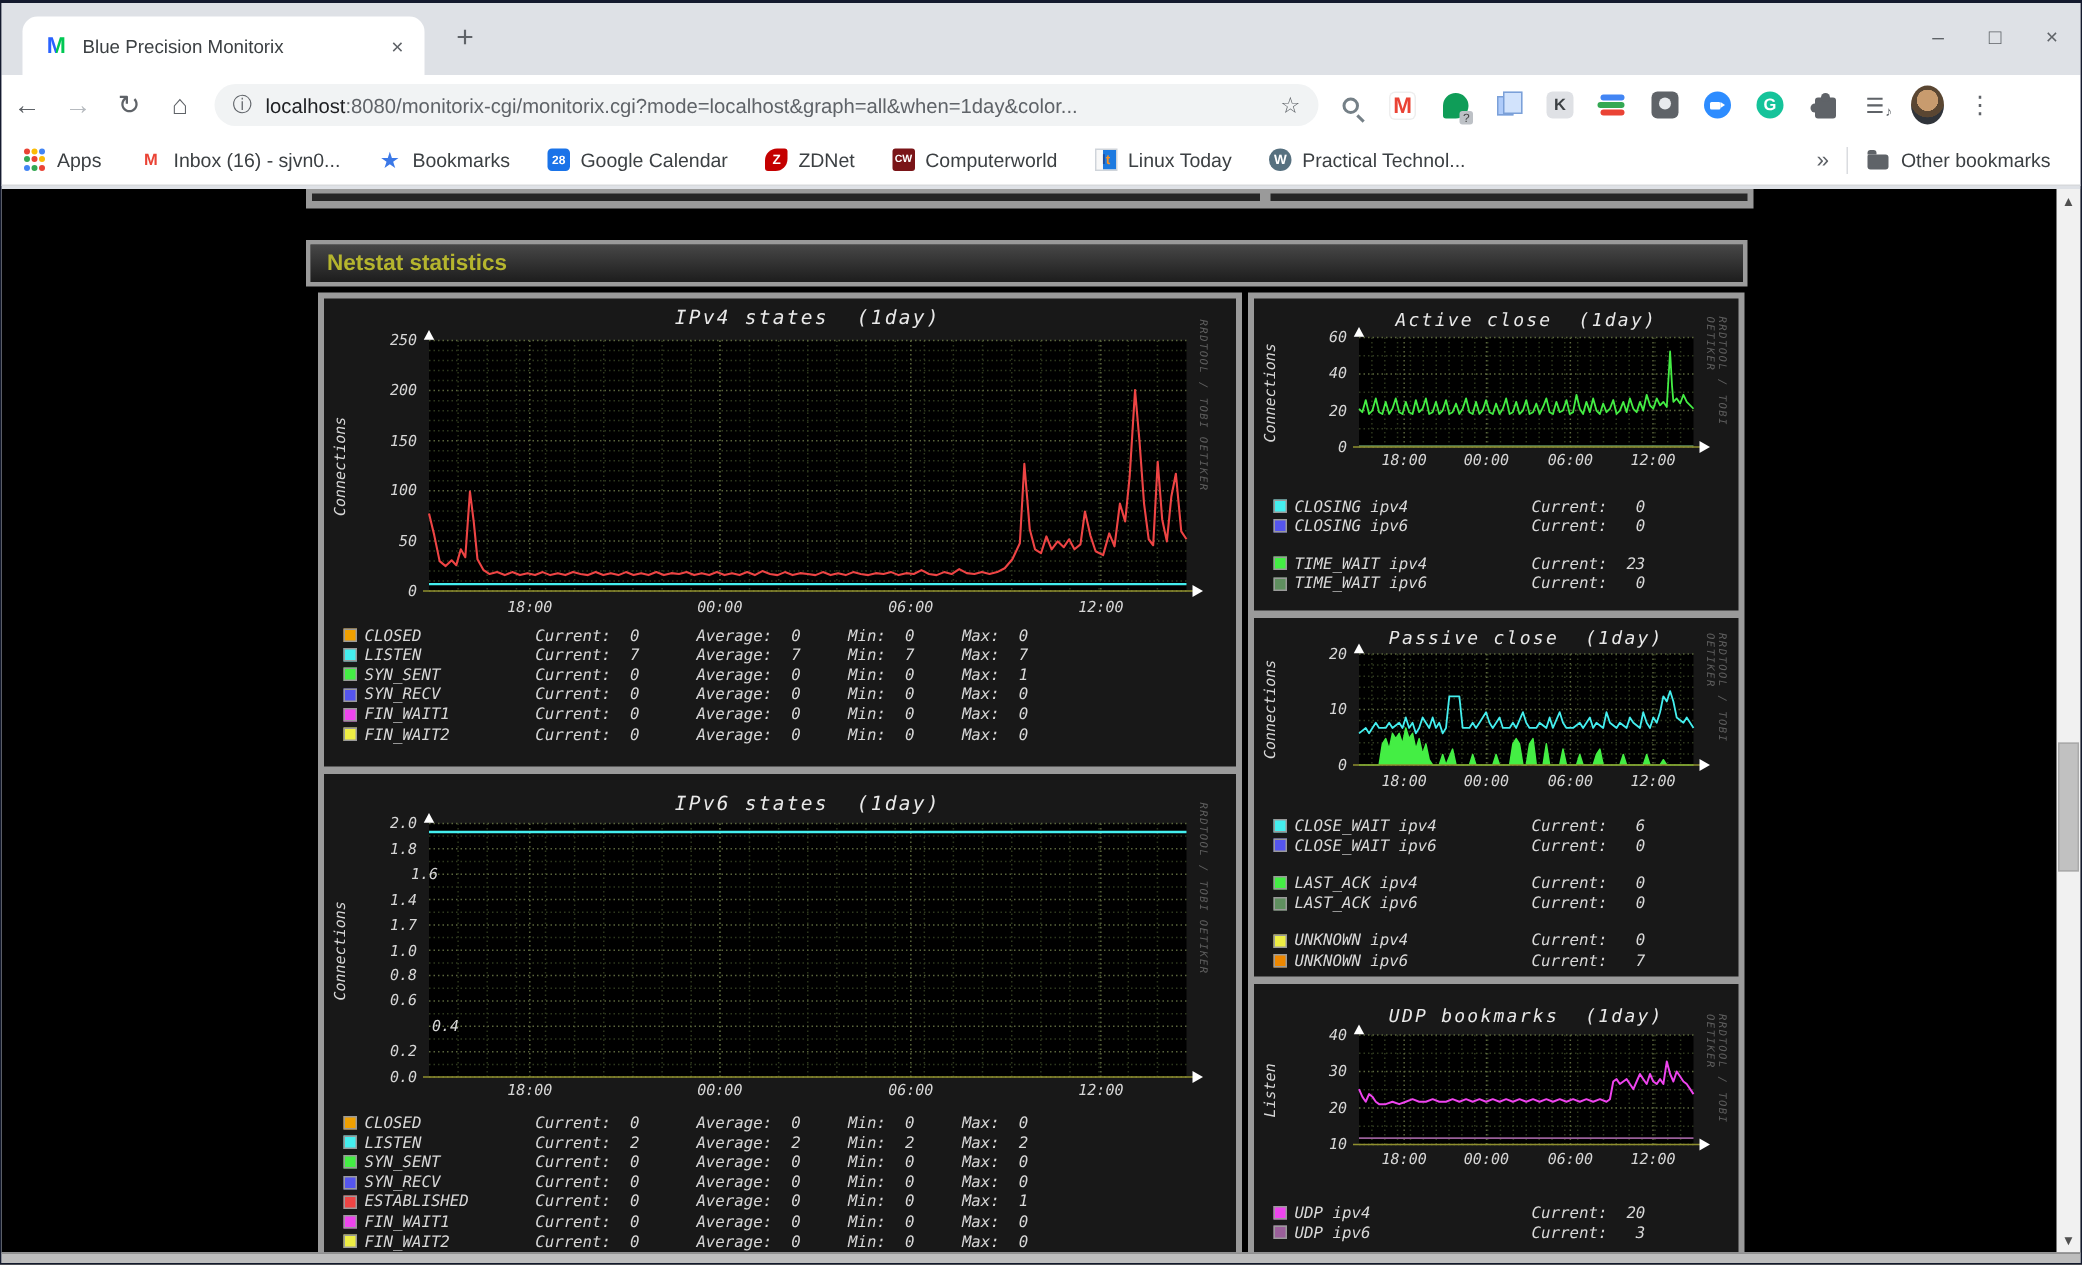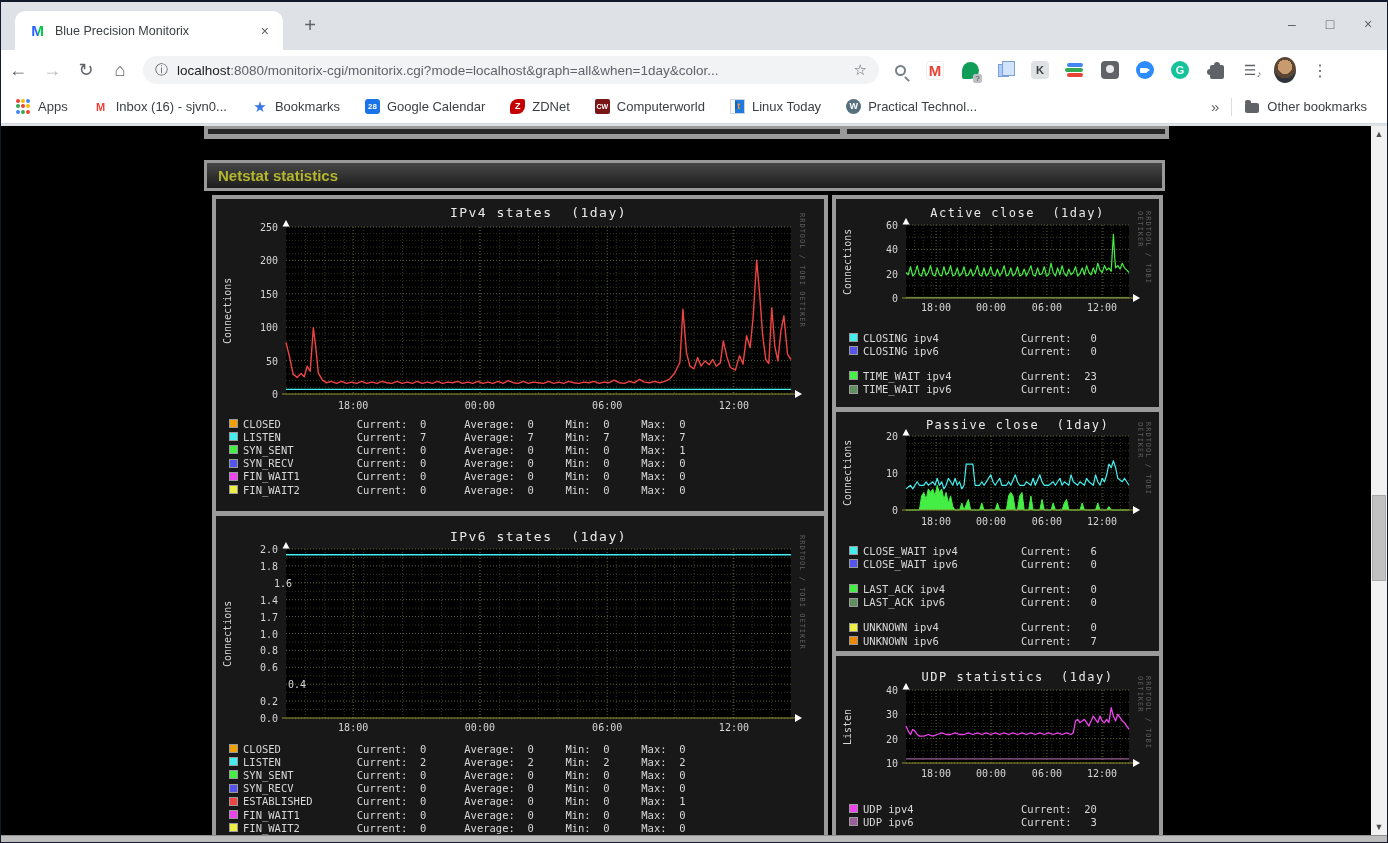--- a/index.html
+++ b/index.html
@@ -84,21 +84,21 @@
   
   .page { position:absolute; left:0; right:0; top:124px; bottom:7px; background:#000; overflow:hidden; }
   .prevstrip { position:absolute; left:203px; top:0; width:965px; height:13px; background:#9a9a9a; }
   .prevstrip i { position:absolute; top:3px; height:5px; background:#262626; display:block; }
   .secthdr {
     position:absolute; left:203px; top:34px; width:961px; height:31px;
     border:3px solid #9a9a9a; background:linear-gradient(#474747,#1d1d1d);
     display:flex; align-items:center; padding-left:11px;
   }
   .secthdr span { font-size:15px; font-weight:bold; color:#b5b52e; }
-  .col { position:absolute; top:69px; background:#9a9a9a; padding:4px; display:flex; flex-direction:column; gap:5px; }
+  .col { position:absolute; top:69px; background:#9a9a9a; padding:4px; display:flex; flex-direction:column; gap:5px;font-style:italic; }
   .col-left { left:211px; width:616px; height:644px; }
   .col-right { left:831px; width:331px; height:644px; }
   .cell { position:relative; background:#181818; overflow:hidden; }
   .gtitle { position:absolute; text-align:center; color:#e9e9e9; font-family:"DejaVu Sans Mono", monospace; white-space:pre; }
   .gtitle.big { font-size:13px; letter-spacing:1.5px; }
   .gtitle.small { font-size:12px; letter-spacing:1.5px; }
   .ylab { position:absolute; writing-mode:vertical-rl; transform:rotate(180deg); display:flex; align-items:center; justify-content:center;
           color:#d6d6d6; font-family:"DejaVu Sans Mono", monospace; font-size:10px; left:6px; }
   .credit { position:absolute; writing-mode:vertical-rl; color:#5e5e5e; font-family:"DejaVu Sans Mono", monospace; font-size:7px; letter-spacing:1px;
             display:flex; align-items:flex-start; }
@@ -658,21 +658,21 @@
               <span class="sw" style="background: rgb(238, 238, 68);"></span>
               <span class="ltx">UNKNOWN ipv4             Current:   0</span>
             </div>
             <div class="lrow">
               <span class="sw" style="background: rgb(238, 136, 0);"></span>
               <span class="ltx">UNKNOWN ipv6             Current:   7</span>
             </div>
           </div>
       </div>
       <div class="cell" style="flex:1;">
-        <div class="gtitle small" style="left: 70px; width: 223px; top: 14px;">UDP statistics  (1day)</div>
+        <div class="gtitle small" style="left: 70px; width: 223px; top: 14px;">UDP bookmarks  (1day)</div>
         <div class="ylab" style="top: 34px; height: 73px;">Listen</div>
         <div class="credit" style="left: 300px; top: 20px; height: 101px;">RRDTOOL / TOBI OETIKER</div>
         <svg class="plot" width="223" height="73" style="left: 70px; top: 34px;">
             <rect x="0" y="0" width="223" height="73" fill="#000000"></rect>
             <line x1="8.6" y1="0" x2="8.6" y2="73" stroke="#2e381e" stroke-width="1" stroke-dasharray="1,2"></line>
             <line x1="17.2" y1="0" x2="17.2" y2="73" stroke="#2e381e" stroke-width="1" stroke-dasharray="1,2"></line>
             <line x1="25.7" y1="0" x2="25.7" y2="73" stroke="#2e381e" stroke-width="1" stroke-dasharray="1,2"></line>
             <line x1="34.3" y1="0" x2="34.3" y2="73" stroke="#2e381e" stroke-width="1" stroke-dasharray="1,2"></line>
             <line x1="42.9" y1="0" x2="42.9" y2="73" stroke="#2e381e" stroke-width="1" stroke-dasharray="1,2"></line>
             <line x1="51.5" y1="0" x2="51.5" y2="73" stroke="#2e381e" stroke-width="1" stroke-dasharray="1,2"></line>

